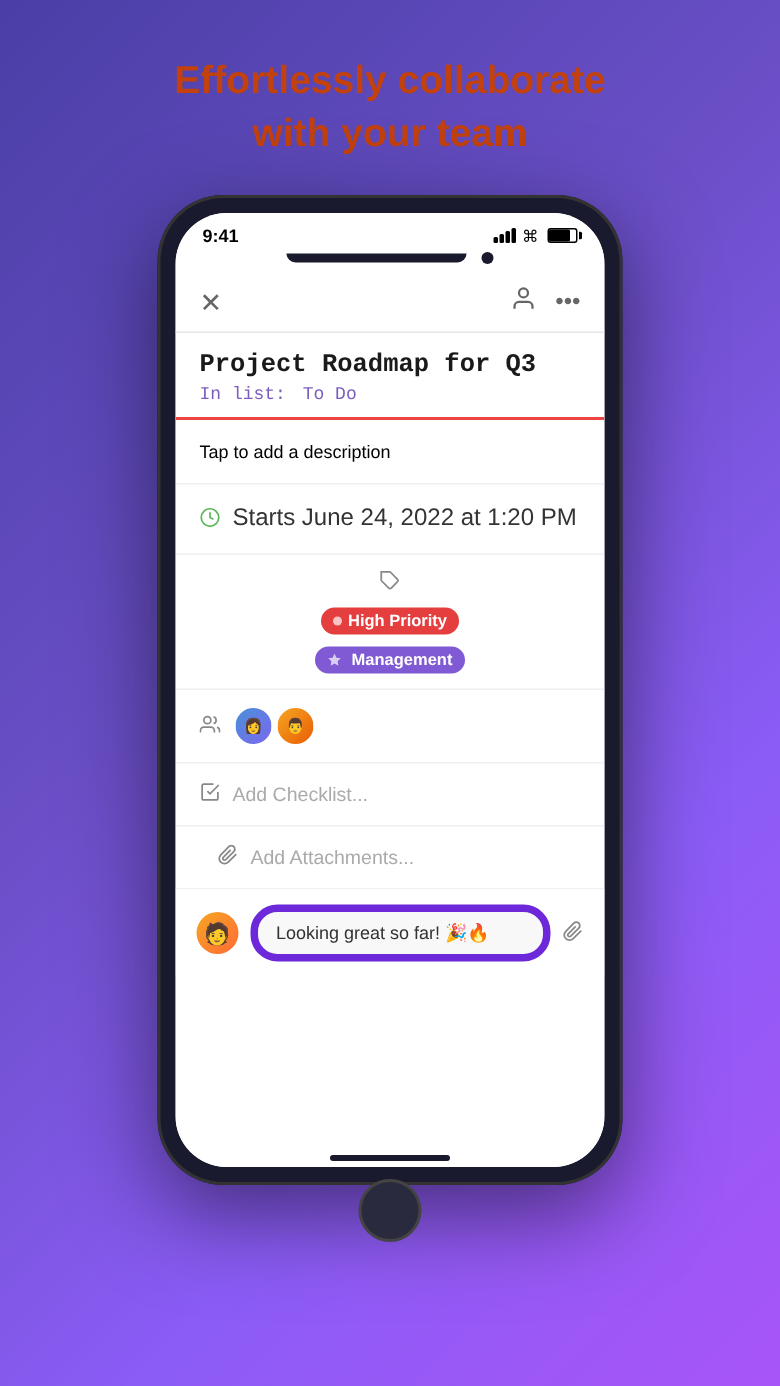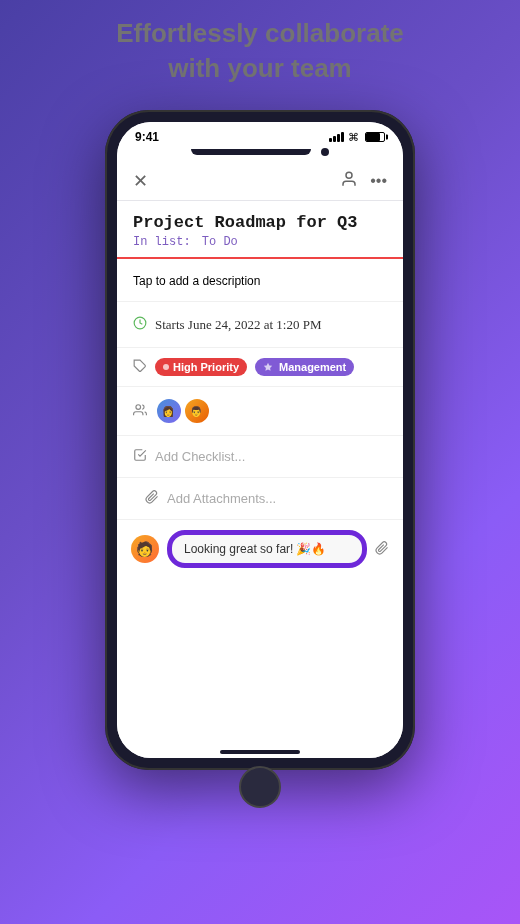--- a/index.html
+++ b/index.html
@@ -7,25 +7,25 @@
       width: 520px;
       height: 924px;
       background: linear-gradient(135deg, #4a3fa5 0%, #6b4fc8 40%, #8b5cf6 70%, #a855f7 100%);
       display: flex;
       flex-direction: column;
       align-items: center;
       font-family: -apple-system, BlinkMacSystemFont, 'Segoe UI', sans-serif;
       overflow: hidden;
     }
     .headline {
-      color: #737373;
+      color: #c2410c;
       font-size: 26px;
       font-weight: 700;
       text-align: center;
-      padding: 16px 40px 24px;
+      padding: 36px 40px 24px;
       line-height: 1.35;
     }
     
     .phone-shell {
       width: 310px;
       height: 660px;
       background: #1a1a2e;
       border-radius: 44px;
       padding: 12px;
       box-shadow: 0 20px 60px rgba(0,0,0,0.5), inset 0 0 0 2px #333;
@@ -189,36 +189,36 @@
       display: flex;
       align-items: center;
       padding: 4px 0;
     }
     .date-icon {
       font-size: 14px;
       margin-right: 8px;
       color: #5cb85c;
     }
     .date-text {
-      font-size: 13px;
+      font-size: 16px;
       color: #333;
       flex: 1;
-      font-family: Liberation Serif, serif;
     }
     .date-check {
       font-size: 16px;
       color: #7c5cbf;
     }
     
     .task-tags {
       display: flex;
       align-items: center;
       padding: 10px 16px;
       border-bottom: 1px solid #f0f0f0;
       gap: 8px;
+      flex-direction: column;
     }
     .tag-icon {
       font-size: 14px;
       color: #888;
     }
     .tag-badge {
       display: flex;
       align-items: center;
       gap: 4px;
       padding: 3px 8px;

